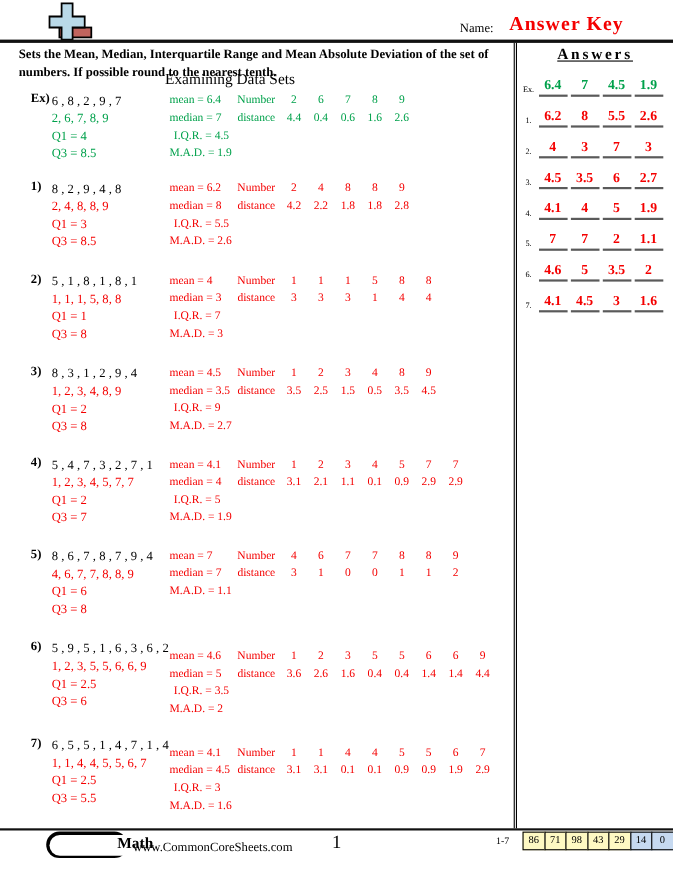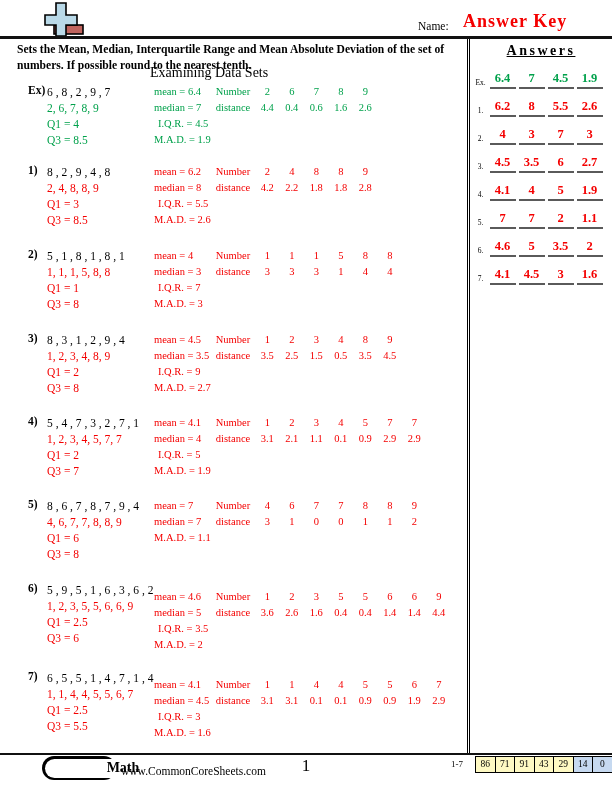--- a/index.html
+++ b/index.html
@@ -219,20 +219,20 @@
   <div class="rule-bottom"></div>
   <div class="math-badge">
     <div class="math-badge-inner">Math</div>
   </div>
   <div class="website">www.CommonCoreSheets.com</div>
   <div class="page-num">1</div>
   <div class="score-label">1-7</div>
   <div class="score-cells">
       <span class="score-cell">86</span>
       <span class="score-cell">71</span>
-      <span class="score-cell">91</span>
+      <span class="score-cell">98</span>
       <span class="score-cell">43</span>
       <span class="score-cell">29</span>
       <span class="score-cell">14</span>
       <span class="score-cell">0</span>
     </div>
 
 </div>
 
 </body></html>

